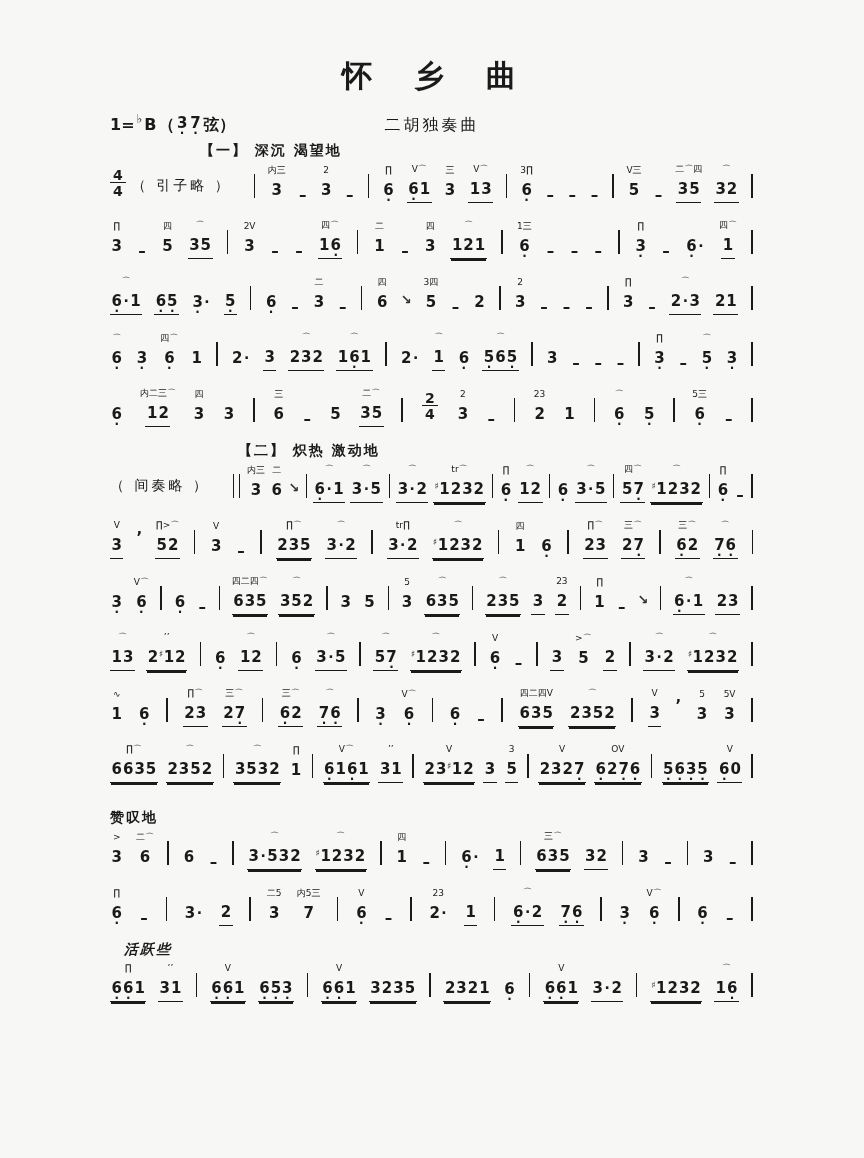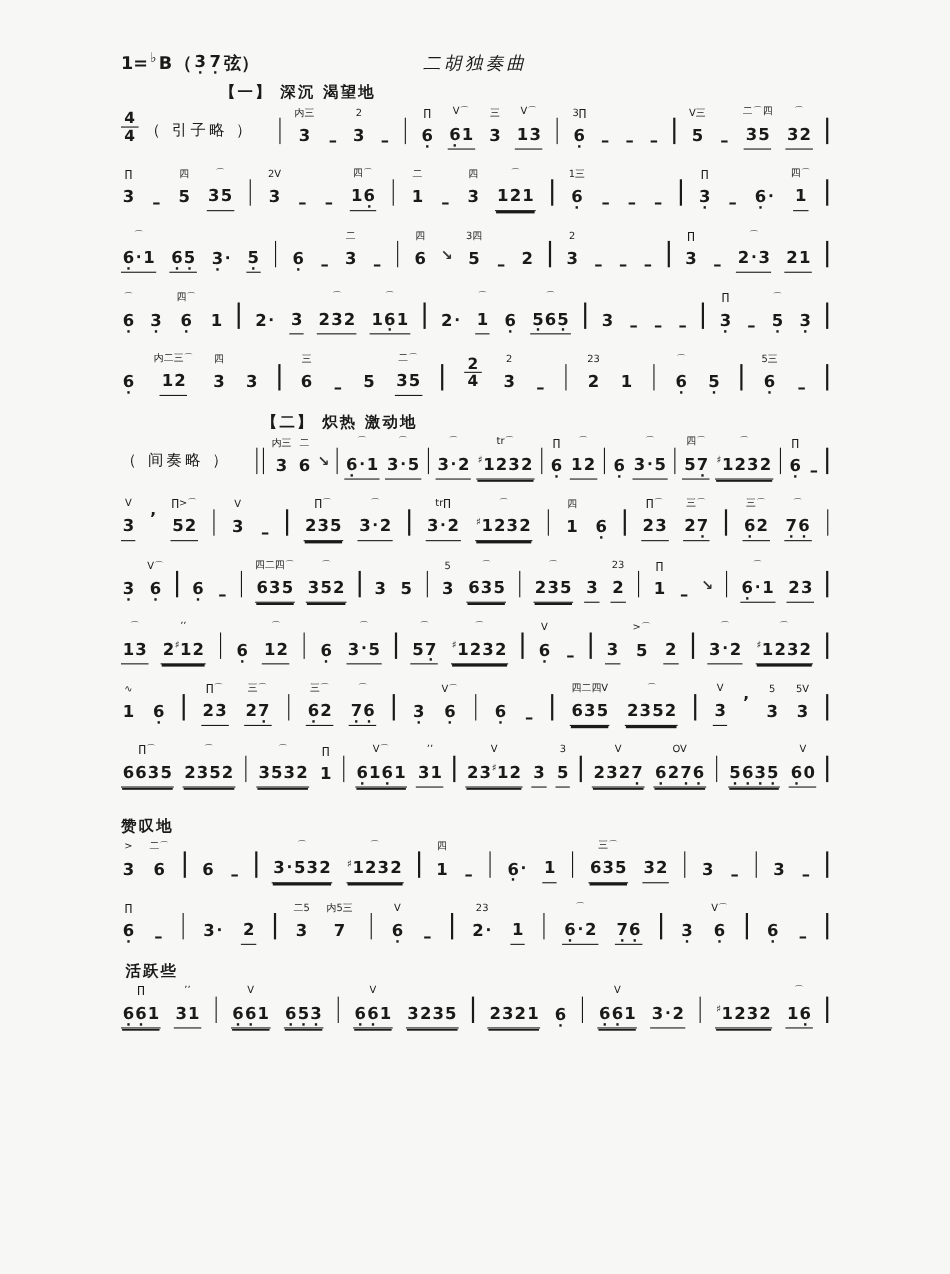--- a/index.html
+++ b/index.html
@@ -8,21 +8,21 @@
     box-sizing:border-box;padding:48px 110px 10px 110px;overflow:hidden;
     font-family:"DejaVu Sans",sans-serif;
   }
   .title{
     text-align:center;font-size:30px;font-weight:bold;letter-spacing:6px;
     margin:8px 0 18px 0;font-family:"DejaVu Serif","Liberation Serif",serif;
   }
   .subrow{display:grid;grid-template-columns:1fr auto 1fr;align-items:center;margin-bottom:6px;}
   .keysig{font-size:16px;font-weight:bold;display:flex;align-items:flex-start;gap:2px;}
   .keysig .flat{font-size:12px;position:relative;top:-3px;}
-  .subtitle{font-size:16px;letter-spacing:3px;text-align:center;font-style:italic;}
+  .subtitle{font-size:16px;letter-spacing:3px;text-align:center;}
   .composer{font-size:15px;text-align:right;letter-spacing:2px;align-self:end;}
   .section-label{font-size:14px;font-weight:bold;letter-spacing:2px;margin:4px 0 2px 0;}
   .sline{margin-bottom:15px;}
   .srow{display:flex;align-items:flex-end;width:100%;}
   .prefix{font-size:14px;letter-spacing:3px;margin:0 21px 8px 0;white-space:nowrap;}
   .tokens{flex:1;display:flex;justify-content:space-between;align-items:flex-end;}
   .tok{display:inline-flex;flex-direction:column;align-items:center;}
   .ann{height:14px;line-height:14px;font-size:9px;white-space:nowrap;color:#1a1a1a;}
   .core{display:inline-flex;align-items:flex-end;padding:0 1px;}
   .core.u1{border-bottom:1.5px solid #1a1a1a;}
@@ -41,20 +41,21 @@
          font-size:14px;line-height:1.05;margin:0 6px 4px 0;}
   .meter .den{border-top:1.5px solid #1a1a1a;padding:1px 3px 0 3px;}
   .meter .num{padding:0 3px;}
   .meter.inline{margin:0 2px 5px 2px;}
 </style>
 </head>
 <body>
 
 <div class="page">
 
+  <div class="title">怀　乡　曲</div>
 
   <div class="subrow">
     <div class="keysig">
       <span>1=</span>
         <span class="flat">♭</span>
         <span>B</span>
       <span>（</span>
       <span class="nstack">
           <span class="digit">3</span>
           <span class="odot on">·</span>
@@ -2793,21 +2794,21 @@
               <span class="ann"></span>
               <span class="core">
                 <span class="digit">–</span>
               </span>
             </span>
             <span class="bar"></span>
           </div>
         </div>
       </div>
       <div class="sline">
-        <div class="section-label" style="margin-left: 4px;">活跃些</div>
+        <div class="section-label" style="margin-left: 14px; font-style: italic;">活跃些</div>
         <div class="srow">
           <div class="tokens">
             <span class="tok">
               <span class="ann">∏</span>
               <span class="core u2">
                 <span class="nstack">
                   <span class="odot">·</span>
                   <span class="digit">6</span>
                   <span class="odot on">·</span>
                 </span>

